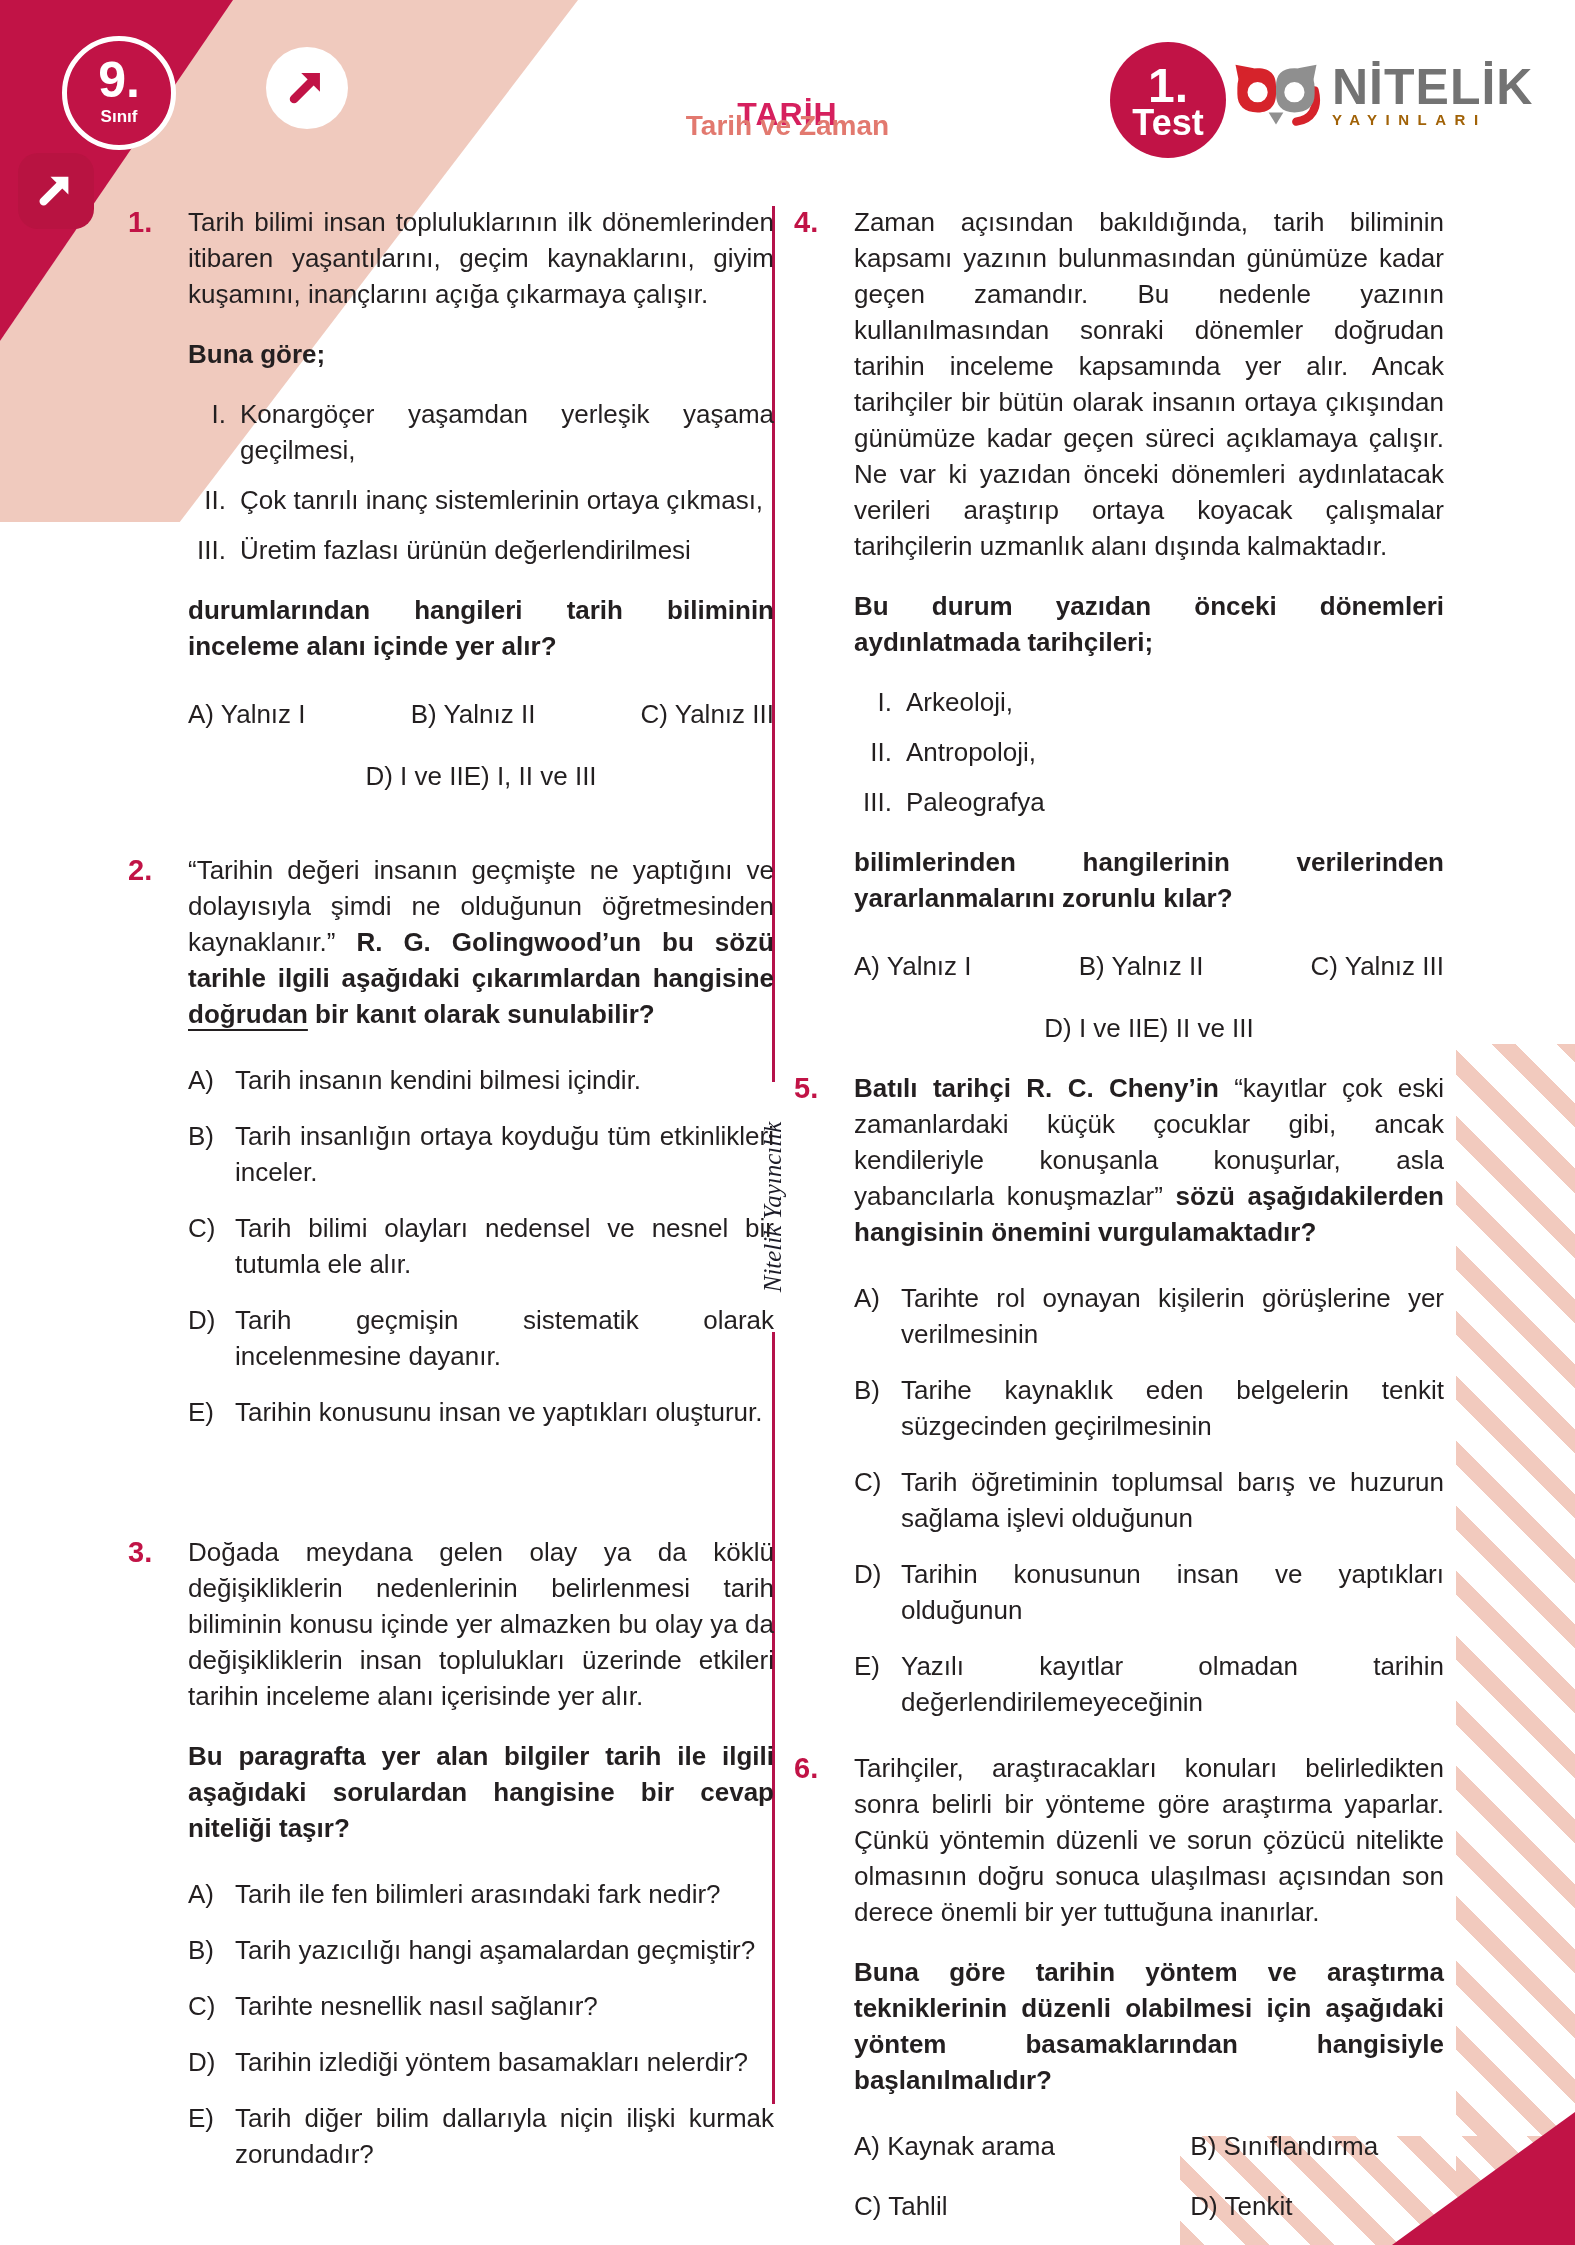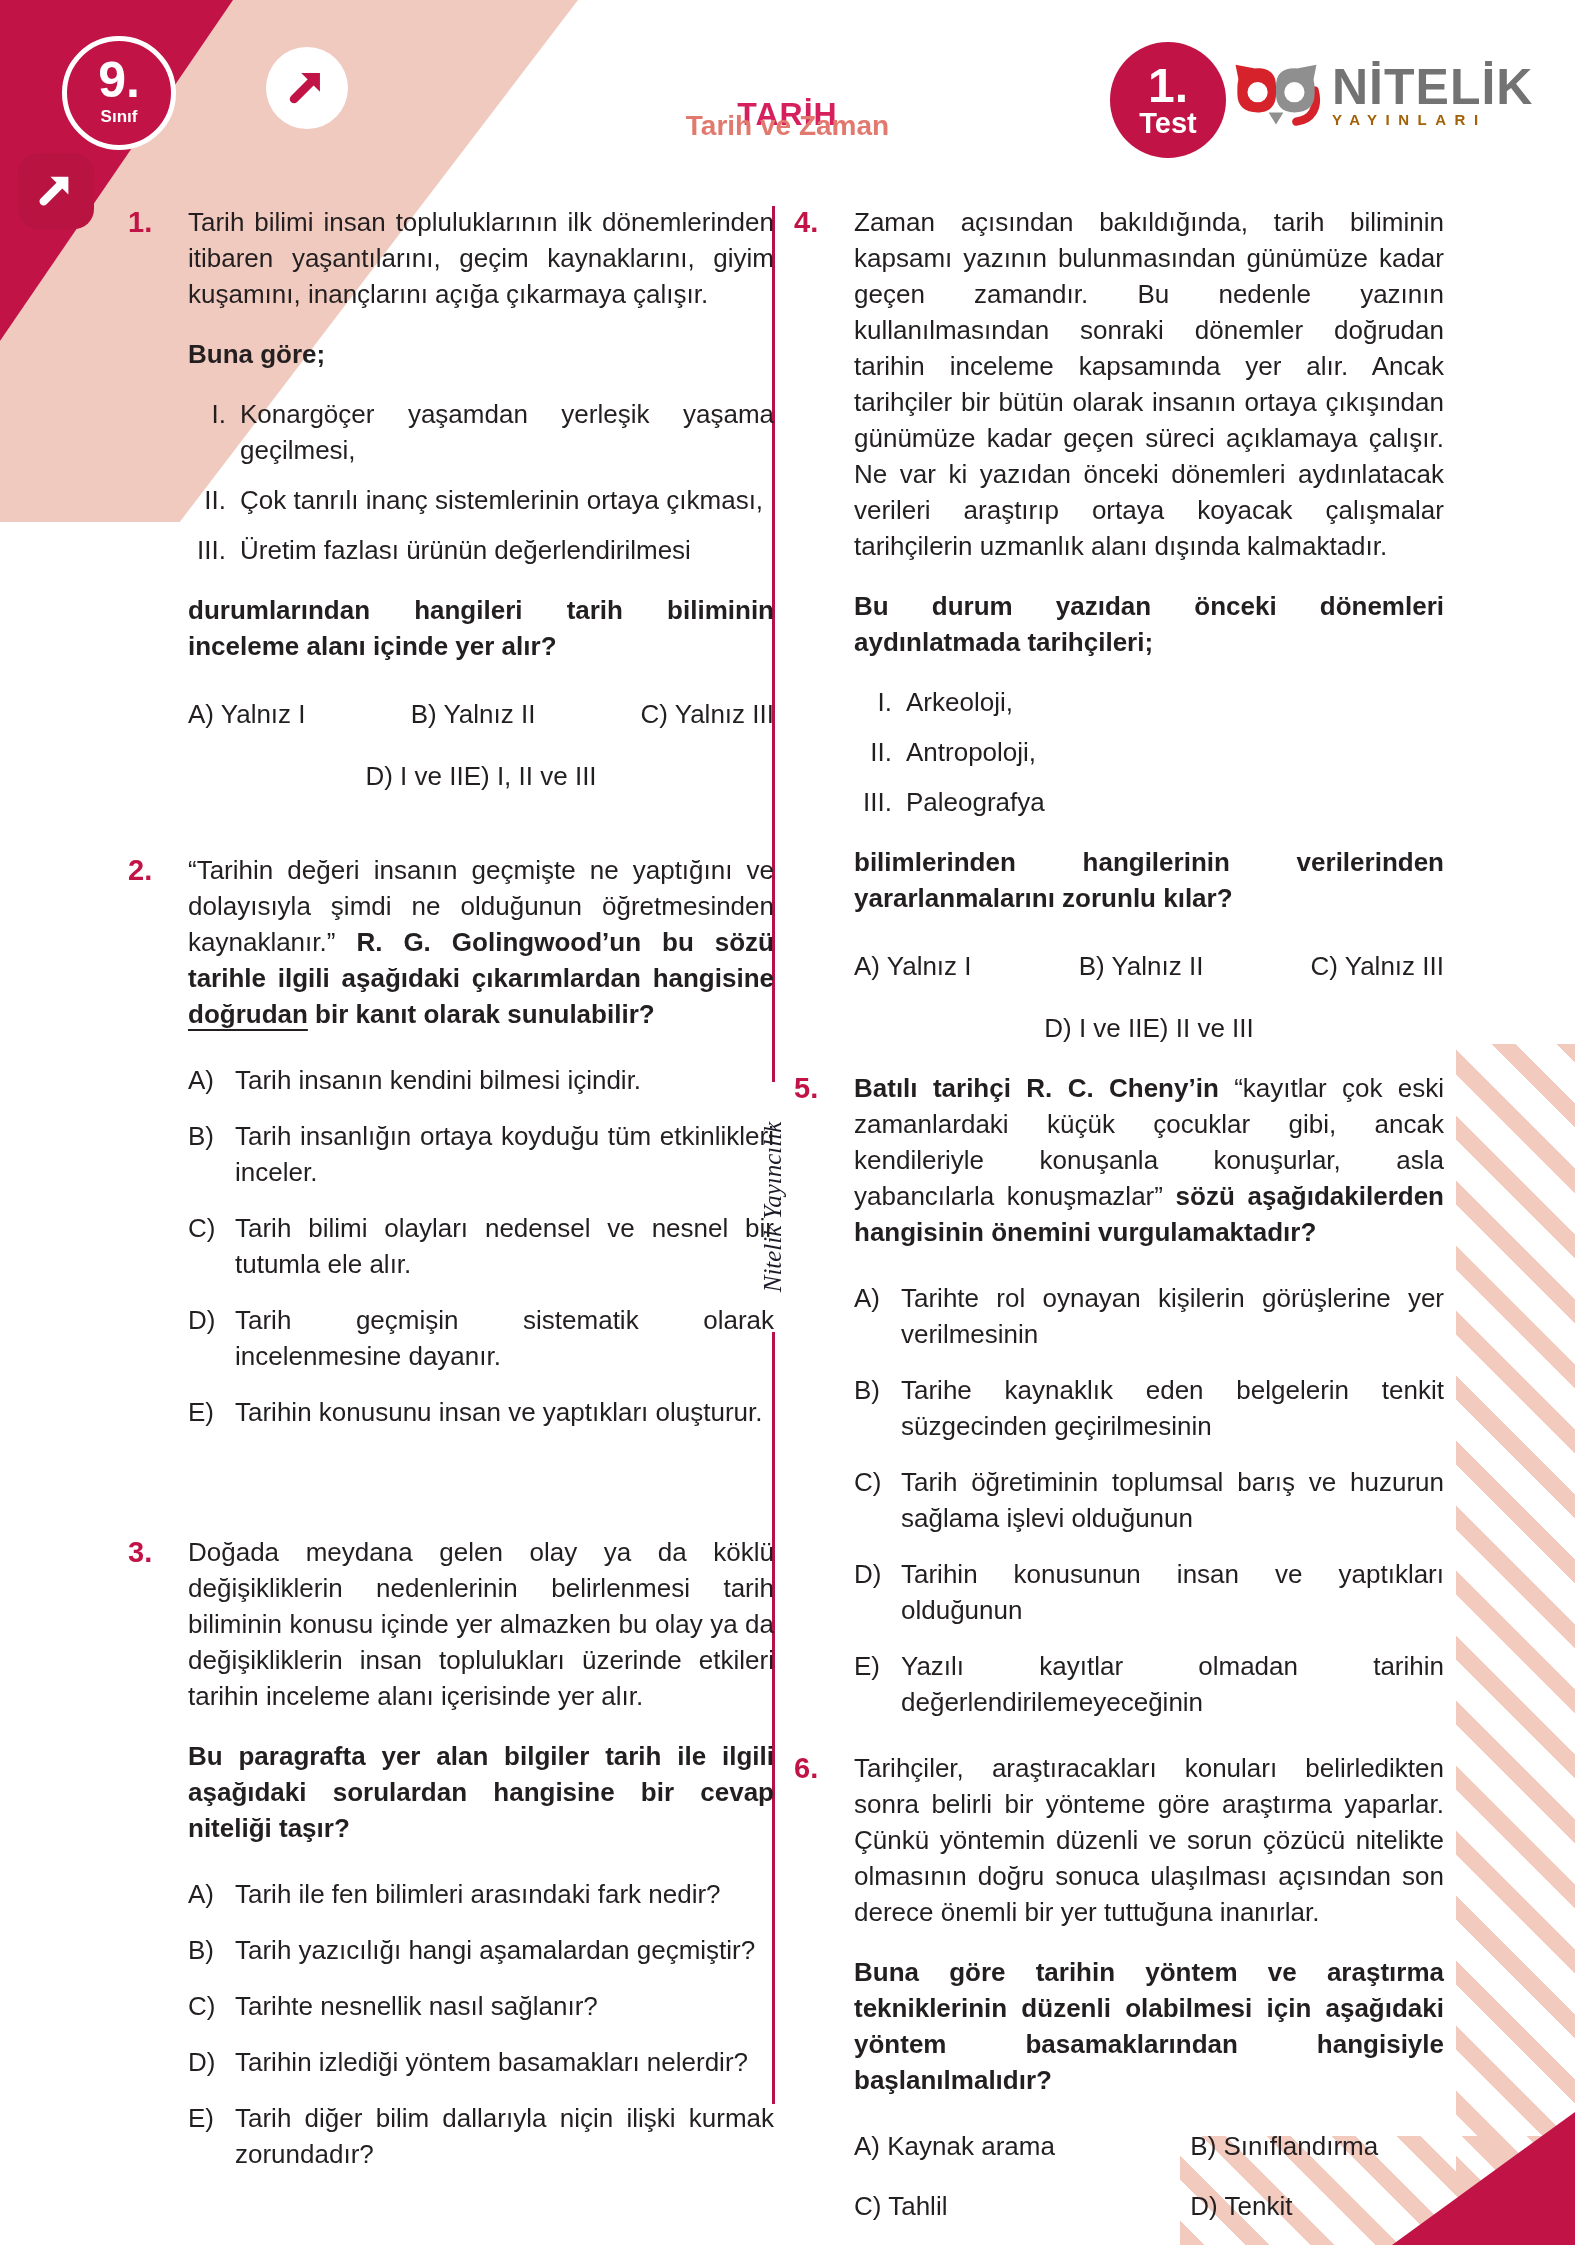--- a/index.html
+++ b/index.html
@@ -32,21 +32,21 @@
     background:#fff;display:flex;align-items:center;justify-content:center;color:var(--crimson);}
   .arrow-badge-left{position:absolute;left:18px;top:153px;width:76px;height:76px;border-radius:20px;
     background:#b81341;display:flex;align-items:center;justify-content:center;color:#fff;}
   .title{position:absolute;left:50%;top:48px;transform:translateX(-50%);
     font-size:32px;font-weight:bold;color:var(--title-pink);letter-spacing:1px;margin-top:48px;}
   .subtitle{position:absolute;left:50%;top:110px;transform:translateX(-50%);
     font-size:28px;font-weight:bold;color:var(--salmon);}
   .test-badge{position:absolute;left:1110px;top:42px;width:116px;height:116px;border-radius:50%;
     background:var(--crimson);display:flex;flex-direction:column;align-items:center;justify-content:center;color:#fff;}
   .test-badge .num{font-size:48px;font-weight:bold;line-height:46px;}
-  .test-badge .lbl{font-size:29px;font-weight:bold;line-height:28px;}
+  .test-badge .lbl{font-size:36px;font-weight:bold;line-height:28px;}
   .logo{position:absolute;left:1230px;top:62px;display:flex;align-items:center;gap:10px;}
   .logo .words{display:flex;flex-direction:column;}
   .logo .mark{font-size:50px;font-weight:bold;color:#737373;letter-spacing:1px;line-height:42px;}
   .logo .sub{font-size:15px;font-weight:bold;color:#a16207;letter-spacing:8.5px;margin-top:3px;}
   
   .divider-a{position:absolute;left:772px;top:206px;width:3px;height:876px;background:#b5124a;}
   .divider-b{position:absolute;left:772px;top:1332px;width:3px;height:772px;background:#b5124a;}
   .side-text{position:absolute;left:773px;top:1207px;transform:translate(-50%,-50%) rotate(-90deg);
     font-family:"Liberation Serif", serif;font-style:italic;font-size:25px;color:#1c1c28;white-space:nowrap;}
   

